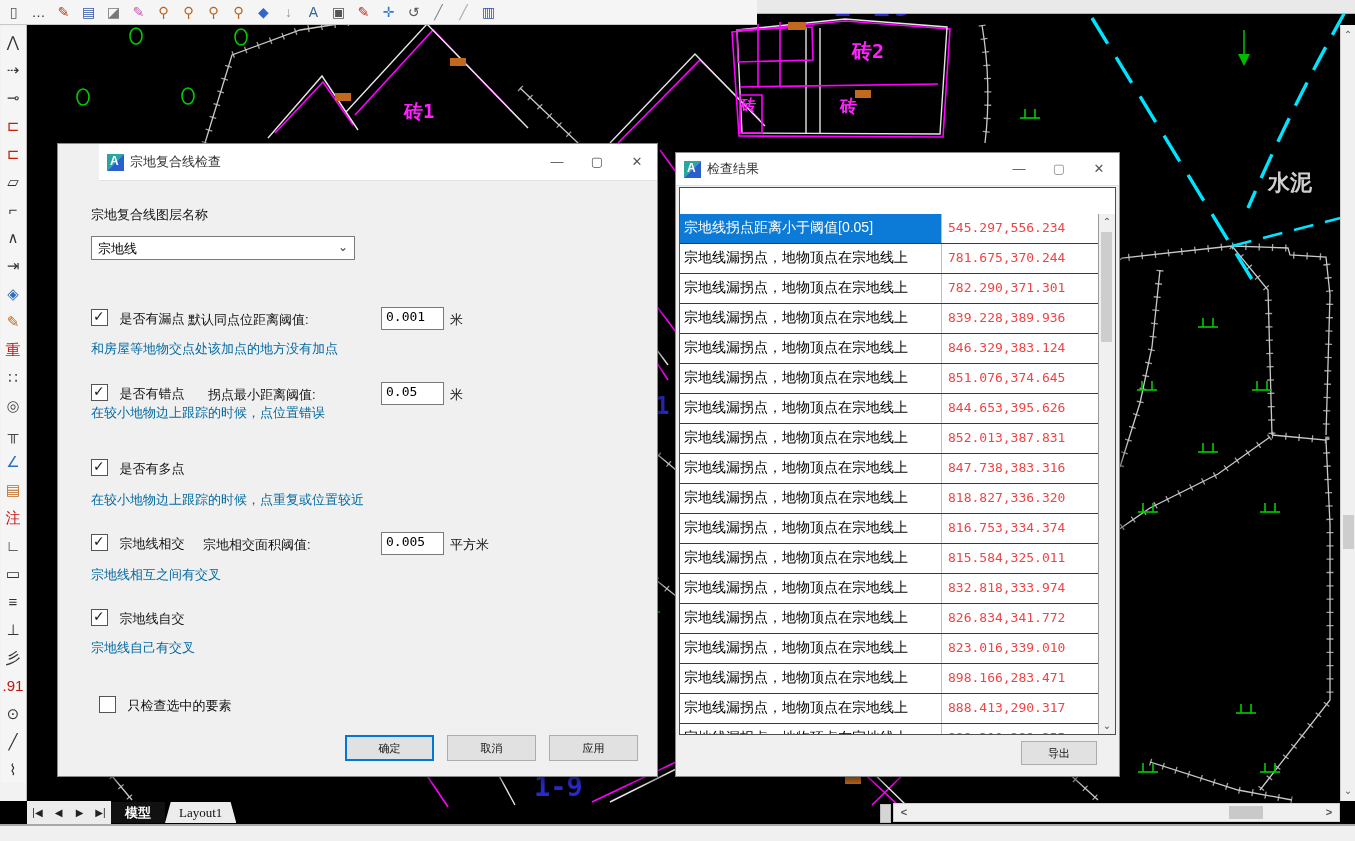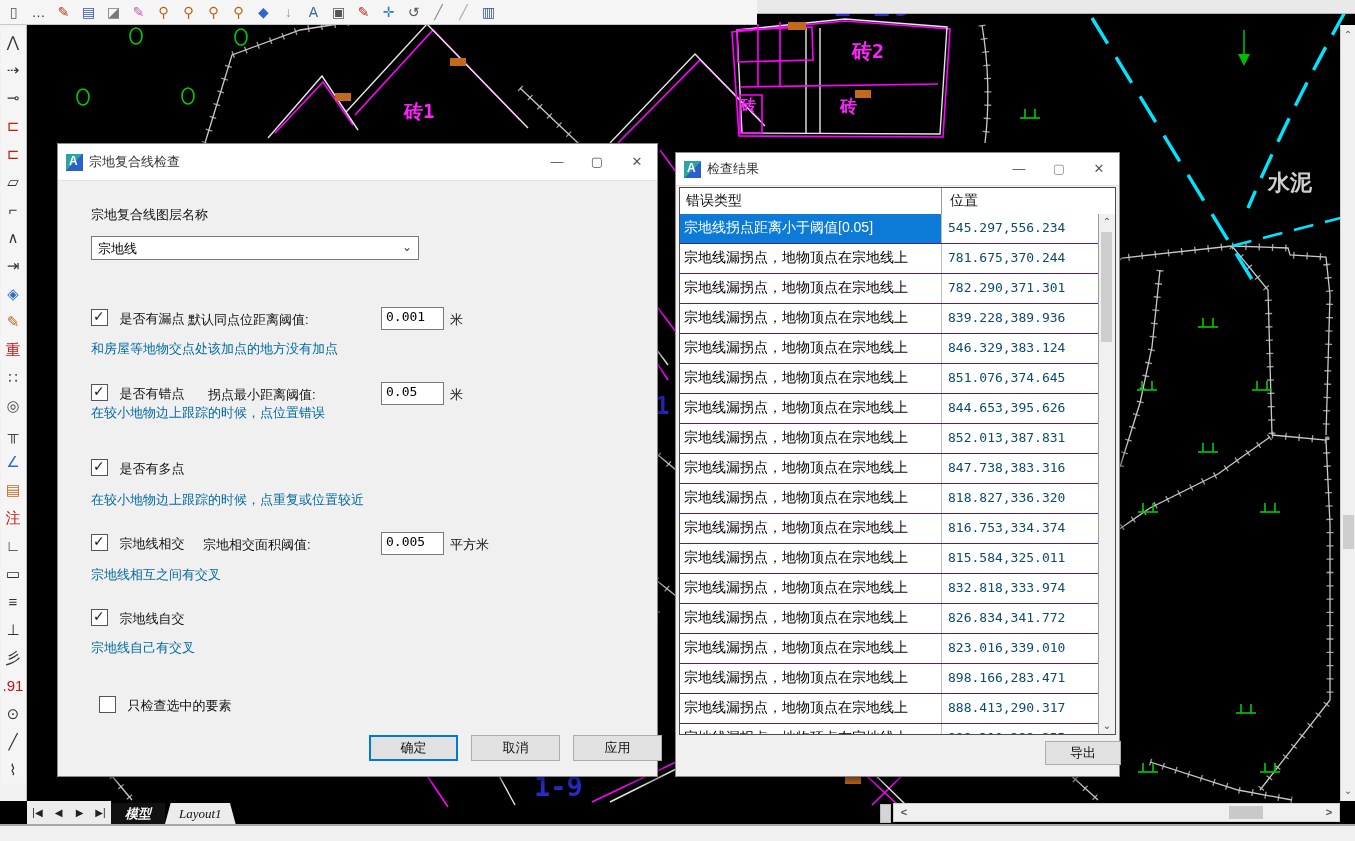--- a/index.html
+++ b/index.html
@@ -24,21 +24,21 @@
   .cyn{stroke:#00e5ff;fill:none}
   .grs{stroke:#00cc00;stroke-width:1.6}
   .cadtxt{font-family:"DejaVu Sans Mono",monospace;font-weight:bold;}
   
   .vscroll{position:absolute;right:0;top:25px;width:15px;height:776px;background:#f0f0f0;border-left:1px solid #cfcfcf;box-sizing:border-box;}
   .vscroll .arr{position:absolute;left:0;width:100%;height:16px;color:#606060;font-size:10px;text-align:center;line-height:16px;}
   .vscroll .thumb{position:absolute;left:2px;width:11px;background:#cdcdcd;}
   .bottombar{position:absolute;left:0;top:801px;width:1355px;height:23px;}
   .navpad{position:absolute;left:27px;top:0;width:84px;height:23px;background:#ececec;display:flex;}
   .navpad span{flex:1;text-align:center;font-size:10px;line-height:23px;color:#222;}
-  .tabwrap{position:absolute;left:111px;top:0;height:23px;display:flex;align-items:flex-end;font-style:italic;}
+  .tabwrap{position:absolute;left:111px;top:0;height:23px;display:flex;align-items:center;}
   .tab{height:21px;line-height:21px;padding:0 14px;font-size:13px;clip-path:polygon(8% 0,92% 0,100% 100%,0 100%);}
   .tab.active{background:#111;color:#fff;font-weight:bold;clip-path:polygon(0 0,100% 0,108% 100%,-8% 100%);}
   .tab.inactive{background:#ececec;color:#111;font-family:"Liberation Serif",serif;}
   .hscroll{position:absolute;left:893px;top:2px;width:447px;height:19px;background:#f0f0f0;border:1px solid #d0d0d0;box-sizing:border-box;}
   .hscroll .arr{position:absolute;top:0;width:16px;height:100%;color:#555;font-size:11px;text-align:center;line-height:17px;font-weight:bold;}
   .hscroll .thumb{position:absolute;top:2px;height:13px;background:#c9c9c9;}
   .splitter{position:absolute;left:880px;top:3px;width:9px;height:17px;background:#d5d5d5;border:1px solid #bbb;}
   .cmdstrip{position:absolute;left:0;top:824px;width:1355px;height:17px;background:#f0f0f0;border-top:2px solid #a8a8a8;}
   
   .dlg{position:absolute;background:#f0f0f0;border:1px solid #8a8a8a;box-shadow:2px 3px 8px rgba(0,0,0,.55);}
@@ -52,32 +52,32 @@
   .chk{display:inline-block;width:15px;height:15px;border:1px solid #555;background:#fff;position:relative;vertical-align:-3px;margin-right:7px;}
   .chk.checked::after{content:"✓";position:absolute;left:1px;top:-2px;font-size:14px;color:#1a1a1a;}
   .lbl{font-size:13px;color:#111;}
   .note{font-size:13px;color:#0369a1;position:absolute;}
   .numbox{position:absolute;width:57px;height:20px;border:1px solid #7a7a7a;background:#fff;
           font-family:"DejaVu Sans Mono",monospace;font-size:13px;padding:1px 0 0 4px;color:#000;}
   .combo{position:absolute;height:24px;border:1px solid #7a7a7a;background:#fff;font-size:13px;color:#000;
          line-height:24px;padding-left:6px;box-sizing:border-box;}
   .combo .chev{position:absolute;right:6px;top:-2px;color:#444;font-size:12px;}
   .btn{position:absolute;width:89px;height:26px;background:#e1e1e1;border:1px solid #adadad;
-       font-size:13px;color:#111;text-align:center;line-height:24px;box-sizing:border-box;margin-left:24px;}
+       font-size:11px;color:#111;text-align:center;line-height:24px;box-sizing:border-box;}
   .btn.def{border:2px solid #0078d7;line-height:22px;}
   .row-abs{position:absolute;}
   
   .rtable{position:absolute;left:3px;top:34px;width:437px;height:548px;background:#fff;border:1px solid #4d4d4d;box-sizing:border-box;}
   .thead{display:flex;height:26px;border-bottom:1px solid #9a9a9a;font-size:14px;color:#111;}
   .thead .c1{width:262px;padding:4px 0 0 6px;box-sizing:border-box;border-right:1px solid #9a9a9a;}
   .thead .c2{flex:1;padding:4px 0 0 8px;}
   .tbody{position:absolute;left:0;top:26px;right:17px;bottom:0;overflow:hidden;}
   .t-row{display:flex;height:29px;border-bottom:1px solid #4c1d95;background:#fff;}
   .t-row .c1{width:262px;font-size:14px;color:#000;padding:5px 0 0 4px;box-sizing:border-box;border-right:1px solid #bdbdbd;white-space:nowrap;overflow:hidden;}
-  .t-row .c2{flex:1;font-family:"DejaVu Sans Mono",monospace;font-size:13px;color:#0c4a6e;padding:6px 0 0 6px;white-space:nowrap;}
+  .t-row .c2{flex:1;font-family:"DejaVu Sans Mono",monospace;font-size:13px;color:#ef4444;padding:6px 0 0 6px;white-space:nowrap;}
   .t-row.selected .c1{background:#0b7bd7;color:#fff;}
   .tscroll{position:absolute;right:0;top:26px;bottom:0;width:17px;background:#f0f0f0;border-left:1px solid #9a9a9a;box-sizing:border-box;}
   .tscroll .arr{position:absolute;left:0;width:100%;text-align:center;font-size:10px;color:#555;height:16px;line-height:16px;}
   .tscroll .thumb{position:absolute;left:2px;width:11px;height:110px;background:#cdcdcd;top:18px;}
 </style>
 </head>
 <body>
 
 <svg id="cad" viewBox="0 0 1355 841">
   <rect x="0" y="0" width="1355" height="841" fill="#000"></rect>
@@ -262,30 +262,30 @@
   <div class="splitter"></div>
   <div class="hscroll">
     <div class="arr" style="left:2px;">&lt;</div>
     <div class="thumb" style="left:335px;width:34px;"></div>
     <div class="arr" style="right:2px;">&gt;</div>
   </div>
 </div>
 <div class="cmdstrip"></div>
 
 <div class="dlg" style="left:57px;top:143px;width:599px;height:632px;">
-  <div class="titlebar" style="height:36px;">
+  <div class="titlebar" style="height:36px;margin-left:41px;">
     <div class="applogo"></div>
     <div class="ttl">宗地复合线检查</div>
     <div class="winbtn">—</div>
     <div class="winbtn">▢</div>
     <div class="winbtn">✕</div>
   </div>
 
   <div class="row-abs lbl" style="left:33px;top:62px;">宗地复合线图层名称</div>
-  <div class="combo" style="left:33px;top:92px;width:328px;">
+  <div class="combo" style="left:33px;top:92px;width:264px;">
     <span>宗地线</span>
     <span class="chev">⌄</span>
   </div>
 
   <div class="row-abs" style="left:33px;top:165px;">
     <span class="chk checked"></span>
     <span class="lbl">是否有漏点</span>
   </div>
   <div class="row-abs lbl" style="left:130px;top:167px;">默认同点位距离阈值:</div>
   <div class="numbox" style="left:323px;top:163px;">0.001</div>
@@ -335,24 +335,20 @@
 <div class="dlg" style="left:675px;top:152px;width:443px;height:623px;">
   <div class="titlebar" style="height:32px;">
     <div class="applogo"></div>
     <div class="ttl">检查结果</div>
     <div class="winbtn">—</div>
     <div class="winbtn max">▢</div>
     <div class="winbtn">✕</div>
   </div>
 
   <div class="rtable">
-    <div class="thead">
-      <div class="c1">错误类型</div>
-      <div class="c2">位置</div>
-    </div>
     <div class="tbody" id="result-rows">
         <div class="t-row selected">
           <div class="c1">宗地线拐点距离小于阈值[0.05]</div>
           <div class="c2">545.297,556.234</div>
         </div>
         <div class="t-row">
           <div class="c1">宗地线漏拐点，地物顶点在宗地线上</div>
           <div class="c2">781.675,370.244</div>
         </div>
         <div class="t-row">

